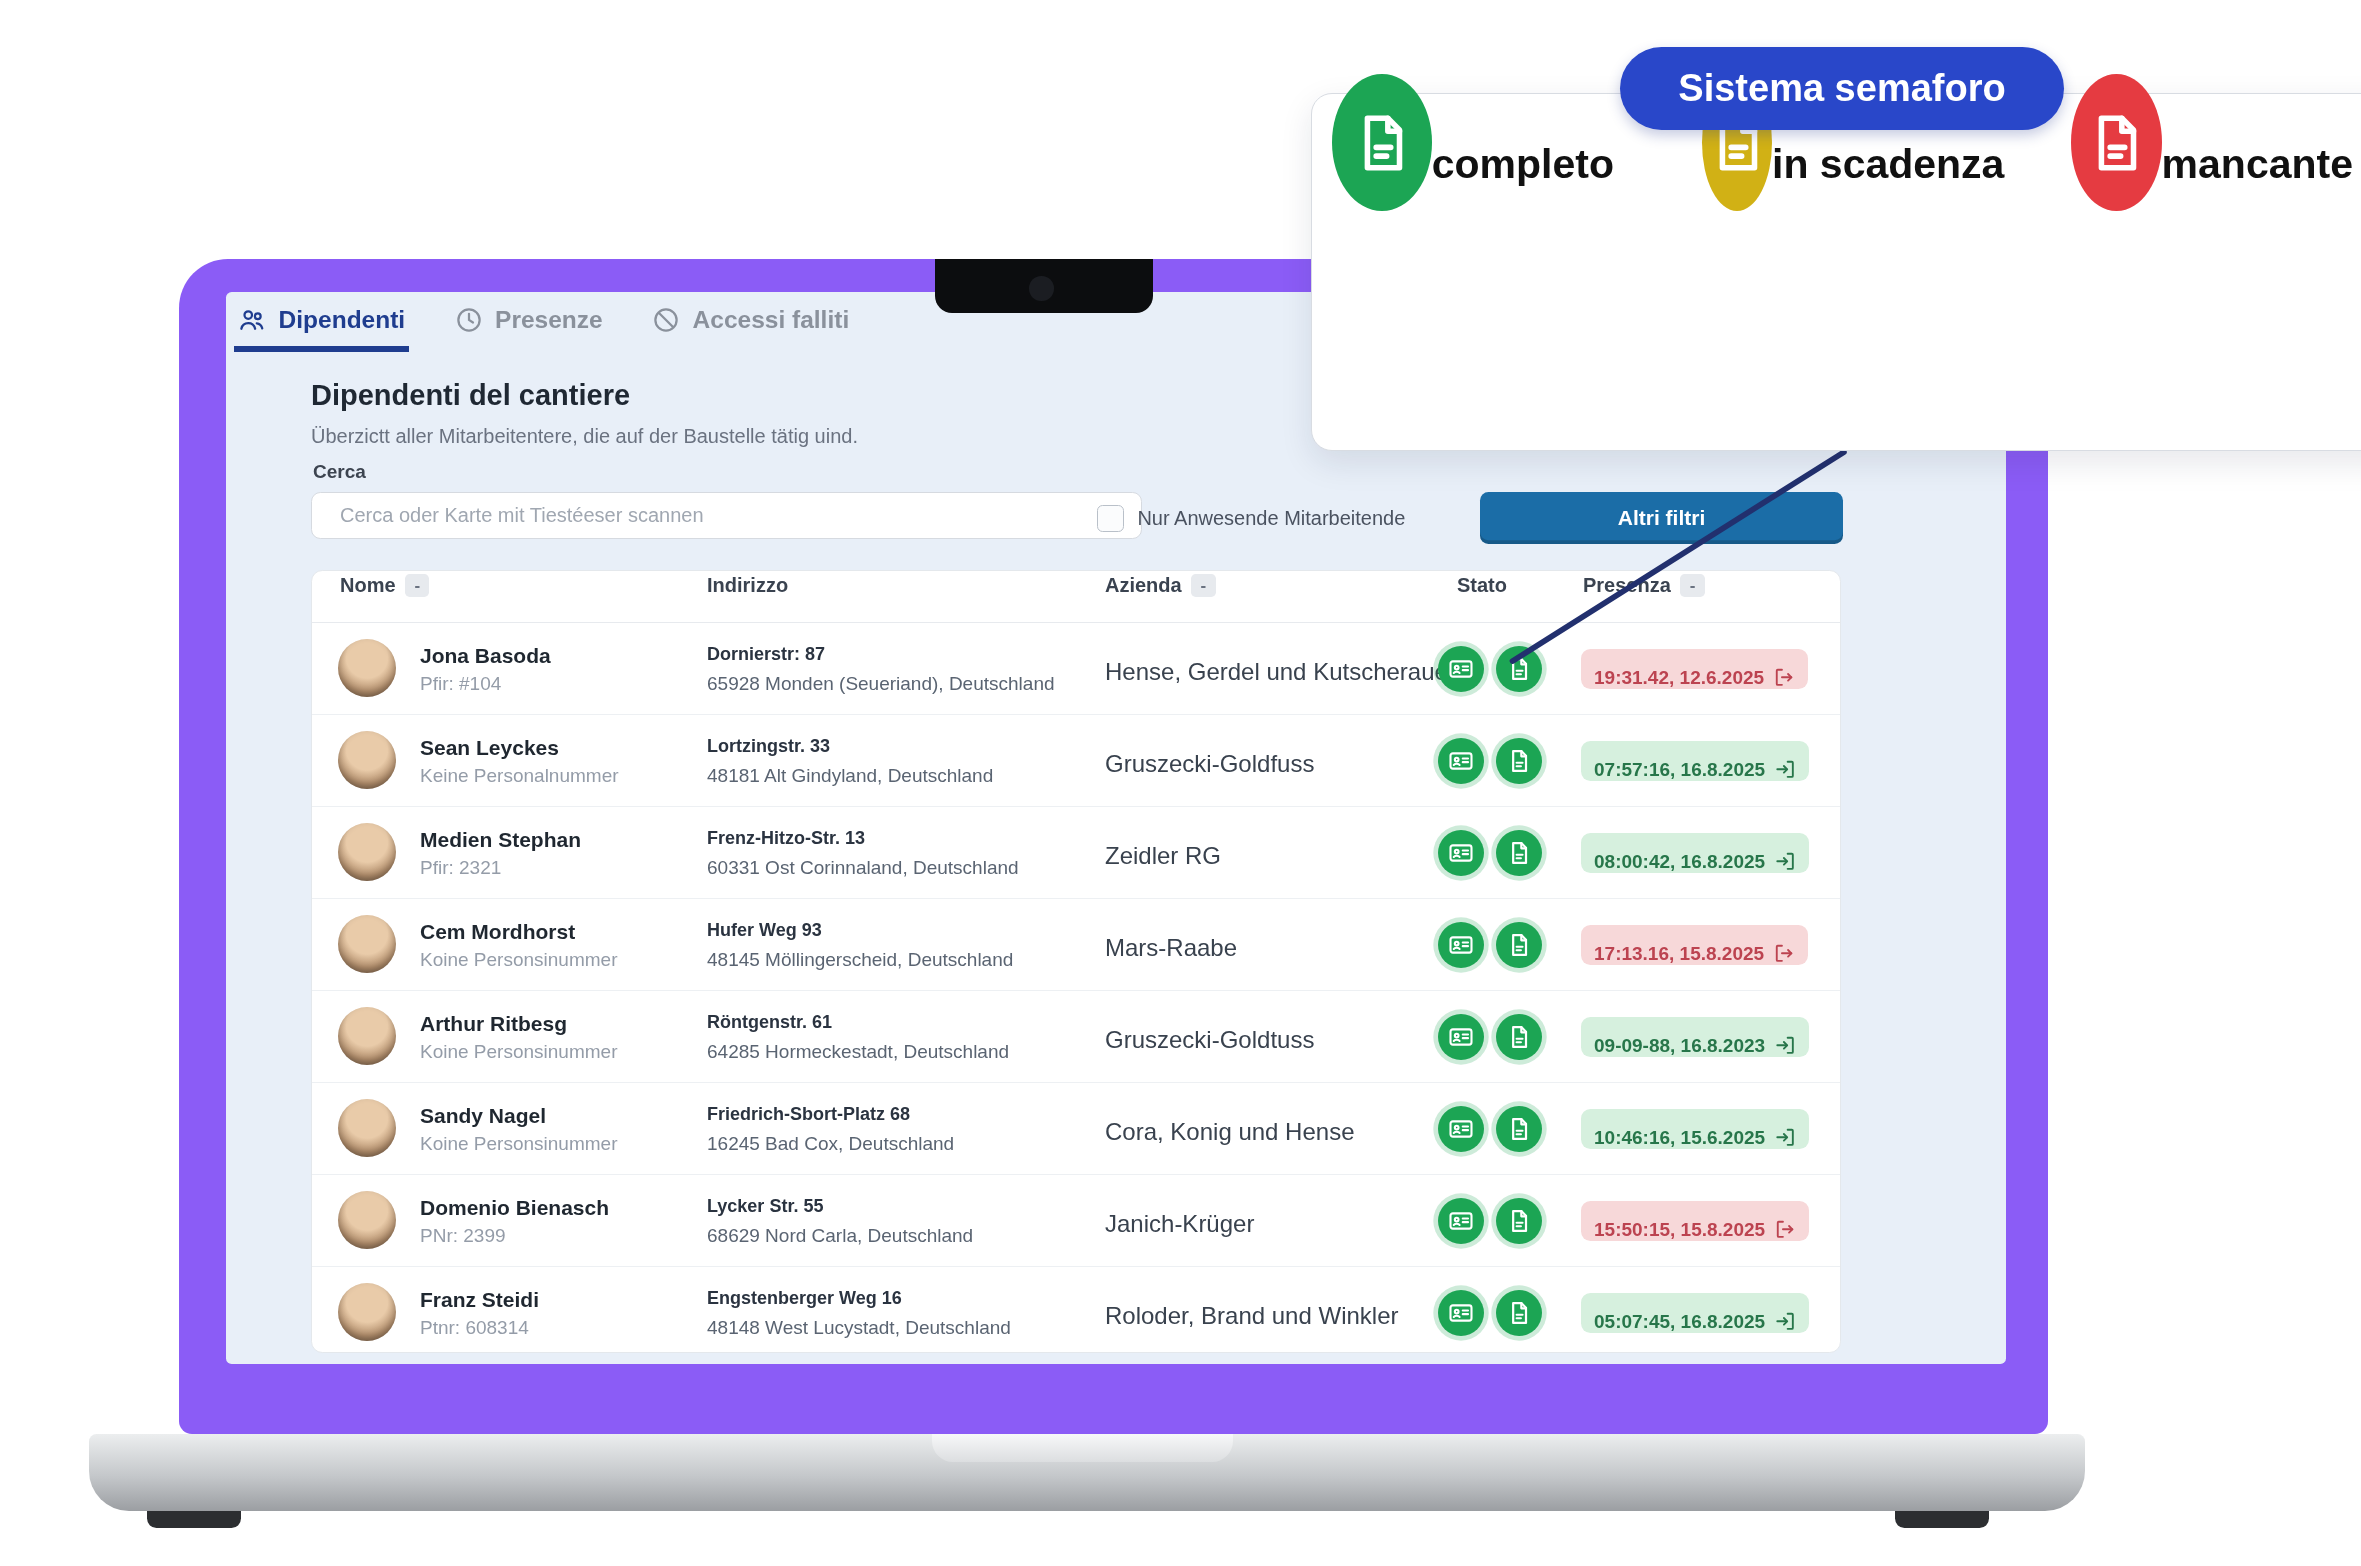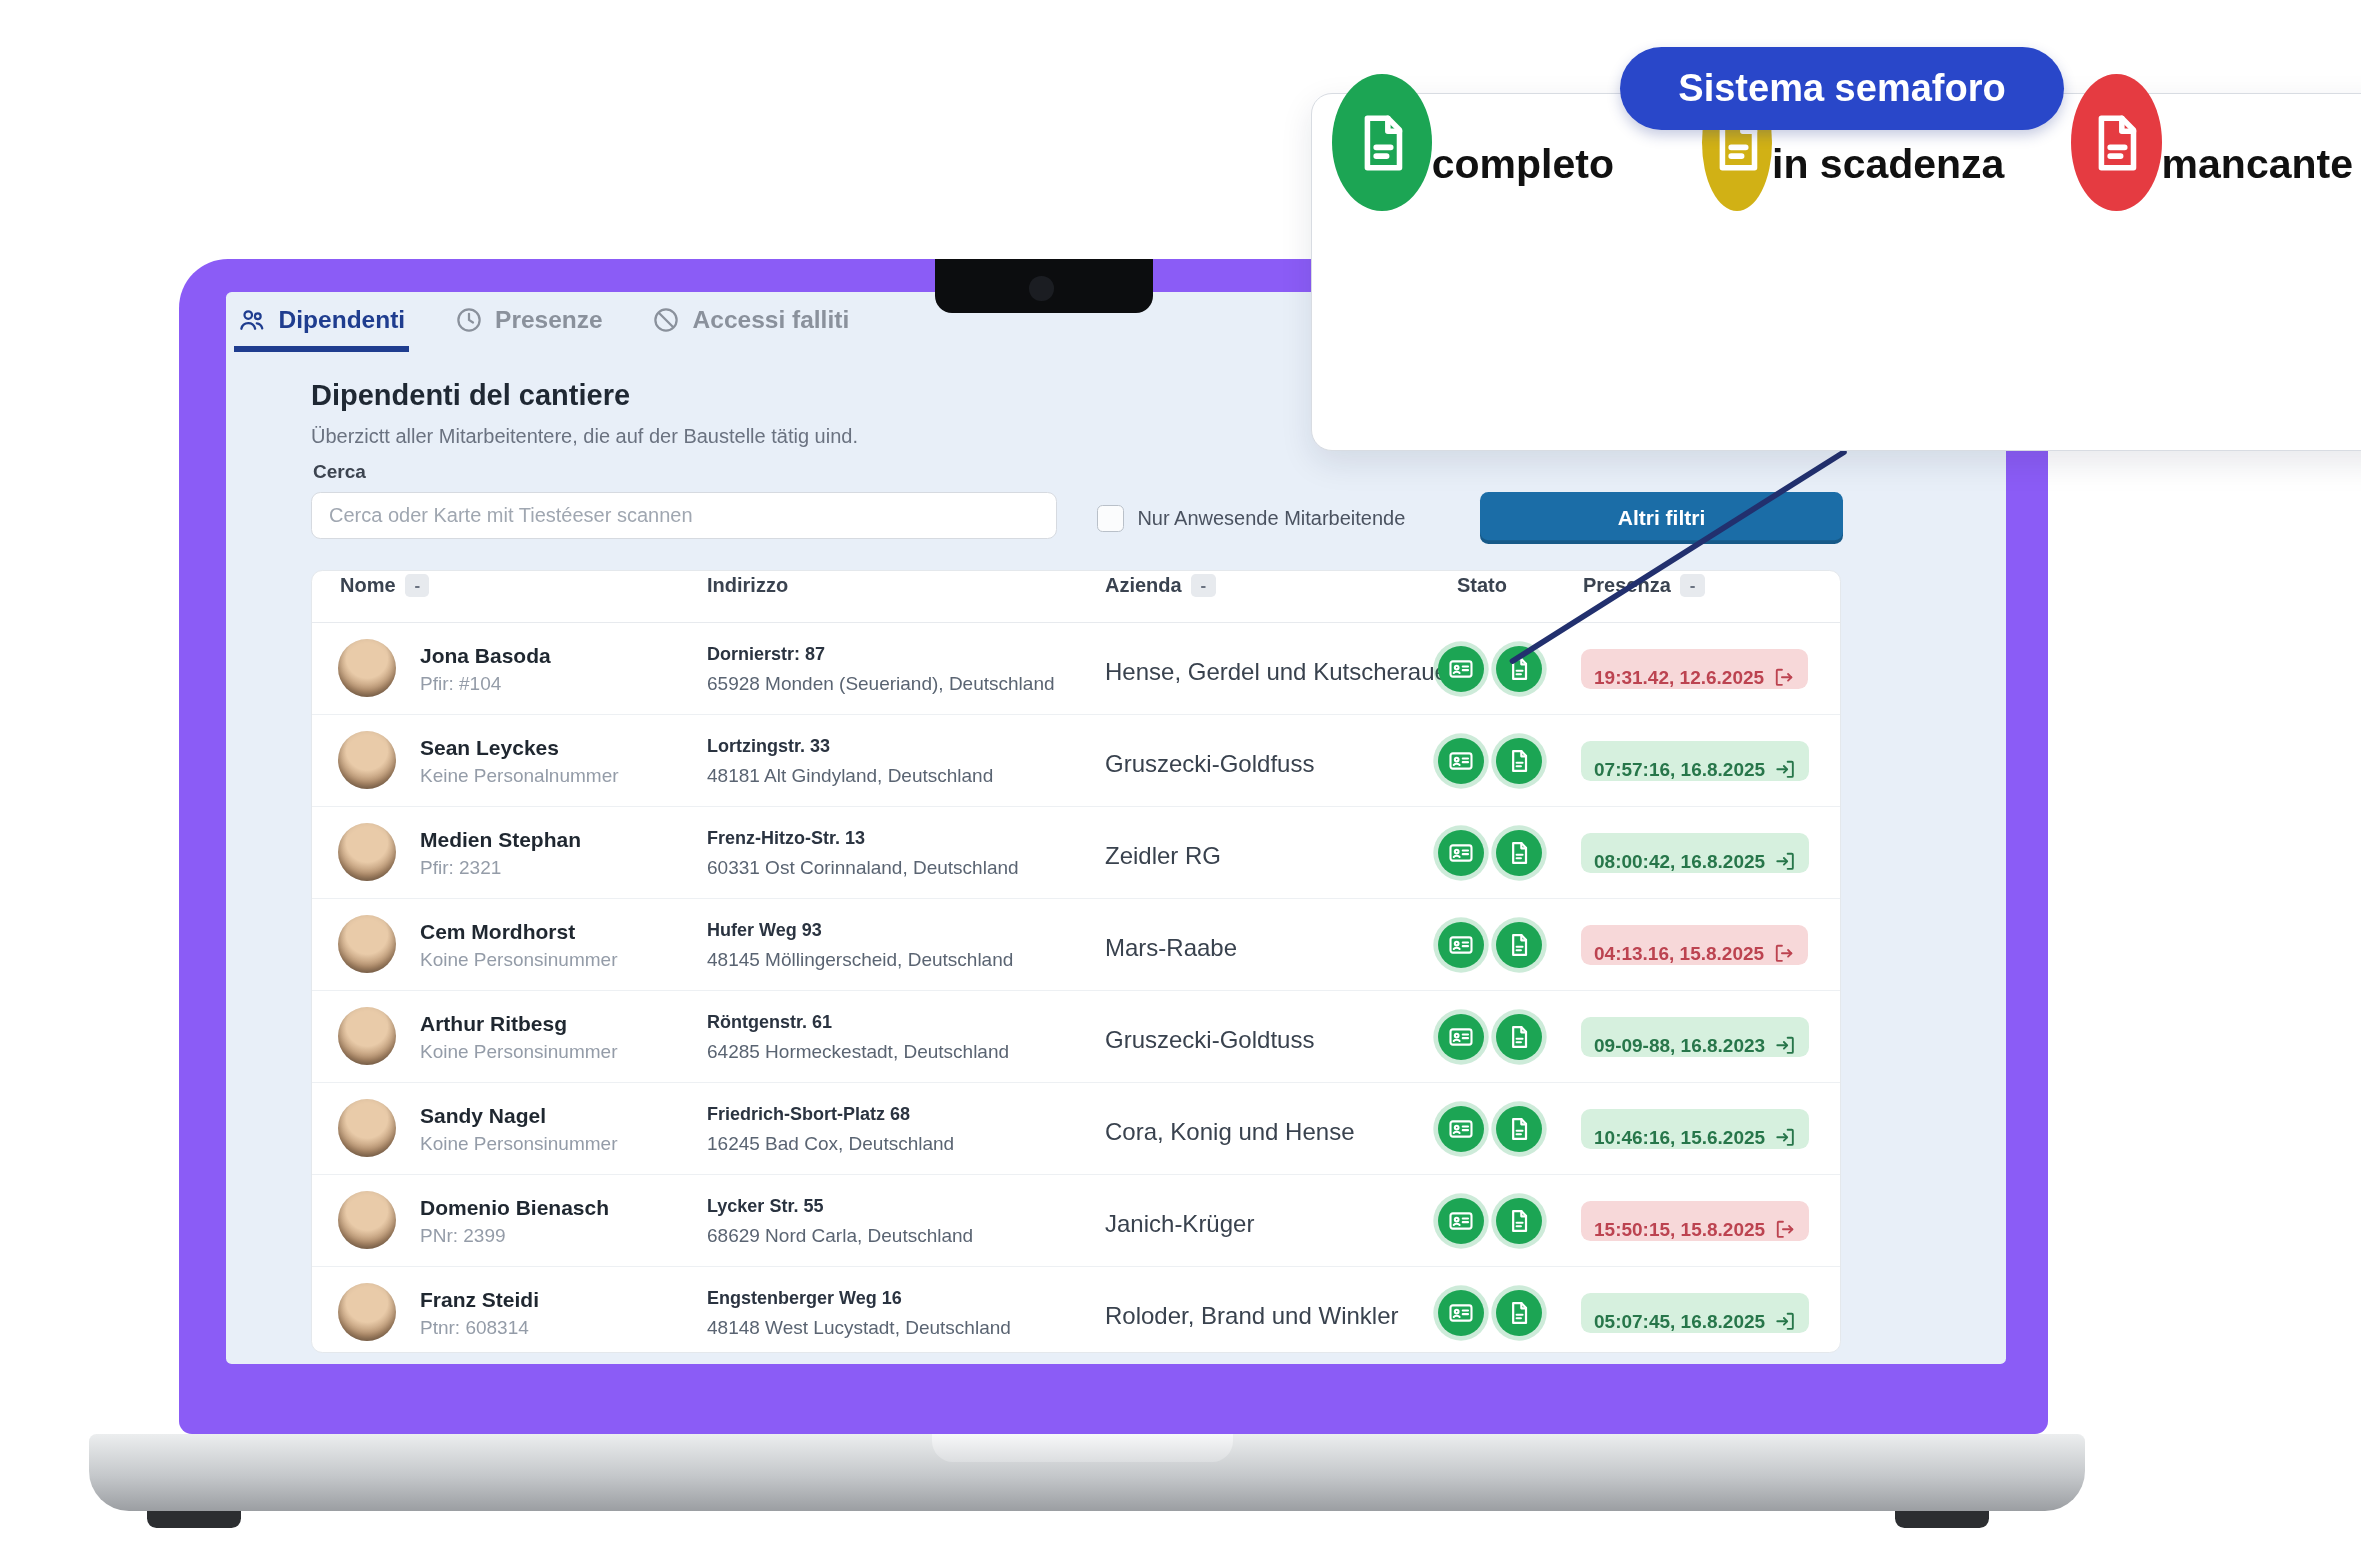--- a/index.html
+++ b/index.html
@@ -28,22 +28,22 @@
   .tab.active{color:#1f3d8f;border-bottom-color:#1f3d8f;}
   .tab-icon{width:30px;height:30px;display:inline-block;}
   .tab-icon svg{width:100%;height:100%;}
 
   
   .page-title{position:absolute;left:85px;top:68px;font-size:29px;font-weight:bold;color:#1f2833;}
   .page-subtitle{position:absolute;left:85px;top:113px;font-size:20px;color:#6a7280;}
 
   
   .search-label{position:absolute;left:87px;top:169px;font-size:19px;font-weight:bold;color:#3c4450;}
-  .search-input{position:absolute;left:85px;top:200px;width:746px;height:47px;box-sizing:border-box;
-    background:#fff;border:1.9px solid #d6dae0;border-radius:9.4px;padding:0 17px;font-size:20px;color:#333;
+  .search-input{position:absolute;left:85px;top:200px;width:831px;height:47px;box-sizing:border-box;
+    background:#fff;border:1.9px solid #d6dae0;border-radius:9.4px;padding:0 28px;font-size:20px;color:#333;
     font-family:"Liberation Sans",sans-serif;}
   .search-input::placeholder{color:#a0a7b1;}
   .presence-filter{position:absolute;left:871px;top:213px;display:flex;align-items:center;gap:13px;}
   .checkbox{width:25.4px;height:25.4px;border:1.9px solid #b9c0c9;border-radius:5.6px;background:#fbfcfd;cursor:pointer;}
   .checkbox-label{font-size:20px;color:#4a5260;}
   .filters-button{position:absolute;left:1254px;top:200px;width:363px;height:52px;background:#1b6da7;
     border:none;border-radius:8.5px;color:#fff;font-size:21px;font-weight:bold;cursor:pointer;
     box-shadow:inset 0 -3.8px 0 rgba(0,0,0,.18);font-family:"Liberation Sans",sans-serif;}
 
   
@@ -280,21 +280,21 @@
                 </span>
         <span class="stato-ic">
                   <svg viewBox="0 0 24 24" fill="none" stroke="#fff" stroke-width="1.9" stroke-linecap="round" stroke-linejoin="round">
                     <path d="M7 3.5h7l4 4v13H7z"></path>
                     <path d="M14 3.5V8h4"></path>
                     <path d="M10 13.5h5M10 16.5h3.6"></path>
                   </svg>
                 </span>
       </div>
       <div class="badge out">
-        <span class="badge-text">04:13.16, 15.8.2025</span>
+        <span class="badge-text">17:13.16, 15.8.2025</span>
         <span class="badge-ic"><svg viewBox="0 0 24 24" fill="none" stroke="currentColor" stroke-width="2" stroke-linecap="round" stroke-linejoin="round">
                     <path d="M9.5 4H5a1 1 0 0 0-1 1v14a1 1 0 0 0 1 1h4.5"></path>
                     <path d="M9.5 12h10"></path>
                     <path d="M16 8.5 19.5 12 16 15.5"></path>
                   </svg></span>
       </div>
     </div>
 
     <div class="row">
       <div class="avatar"></div>

